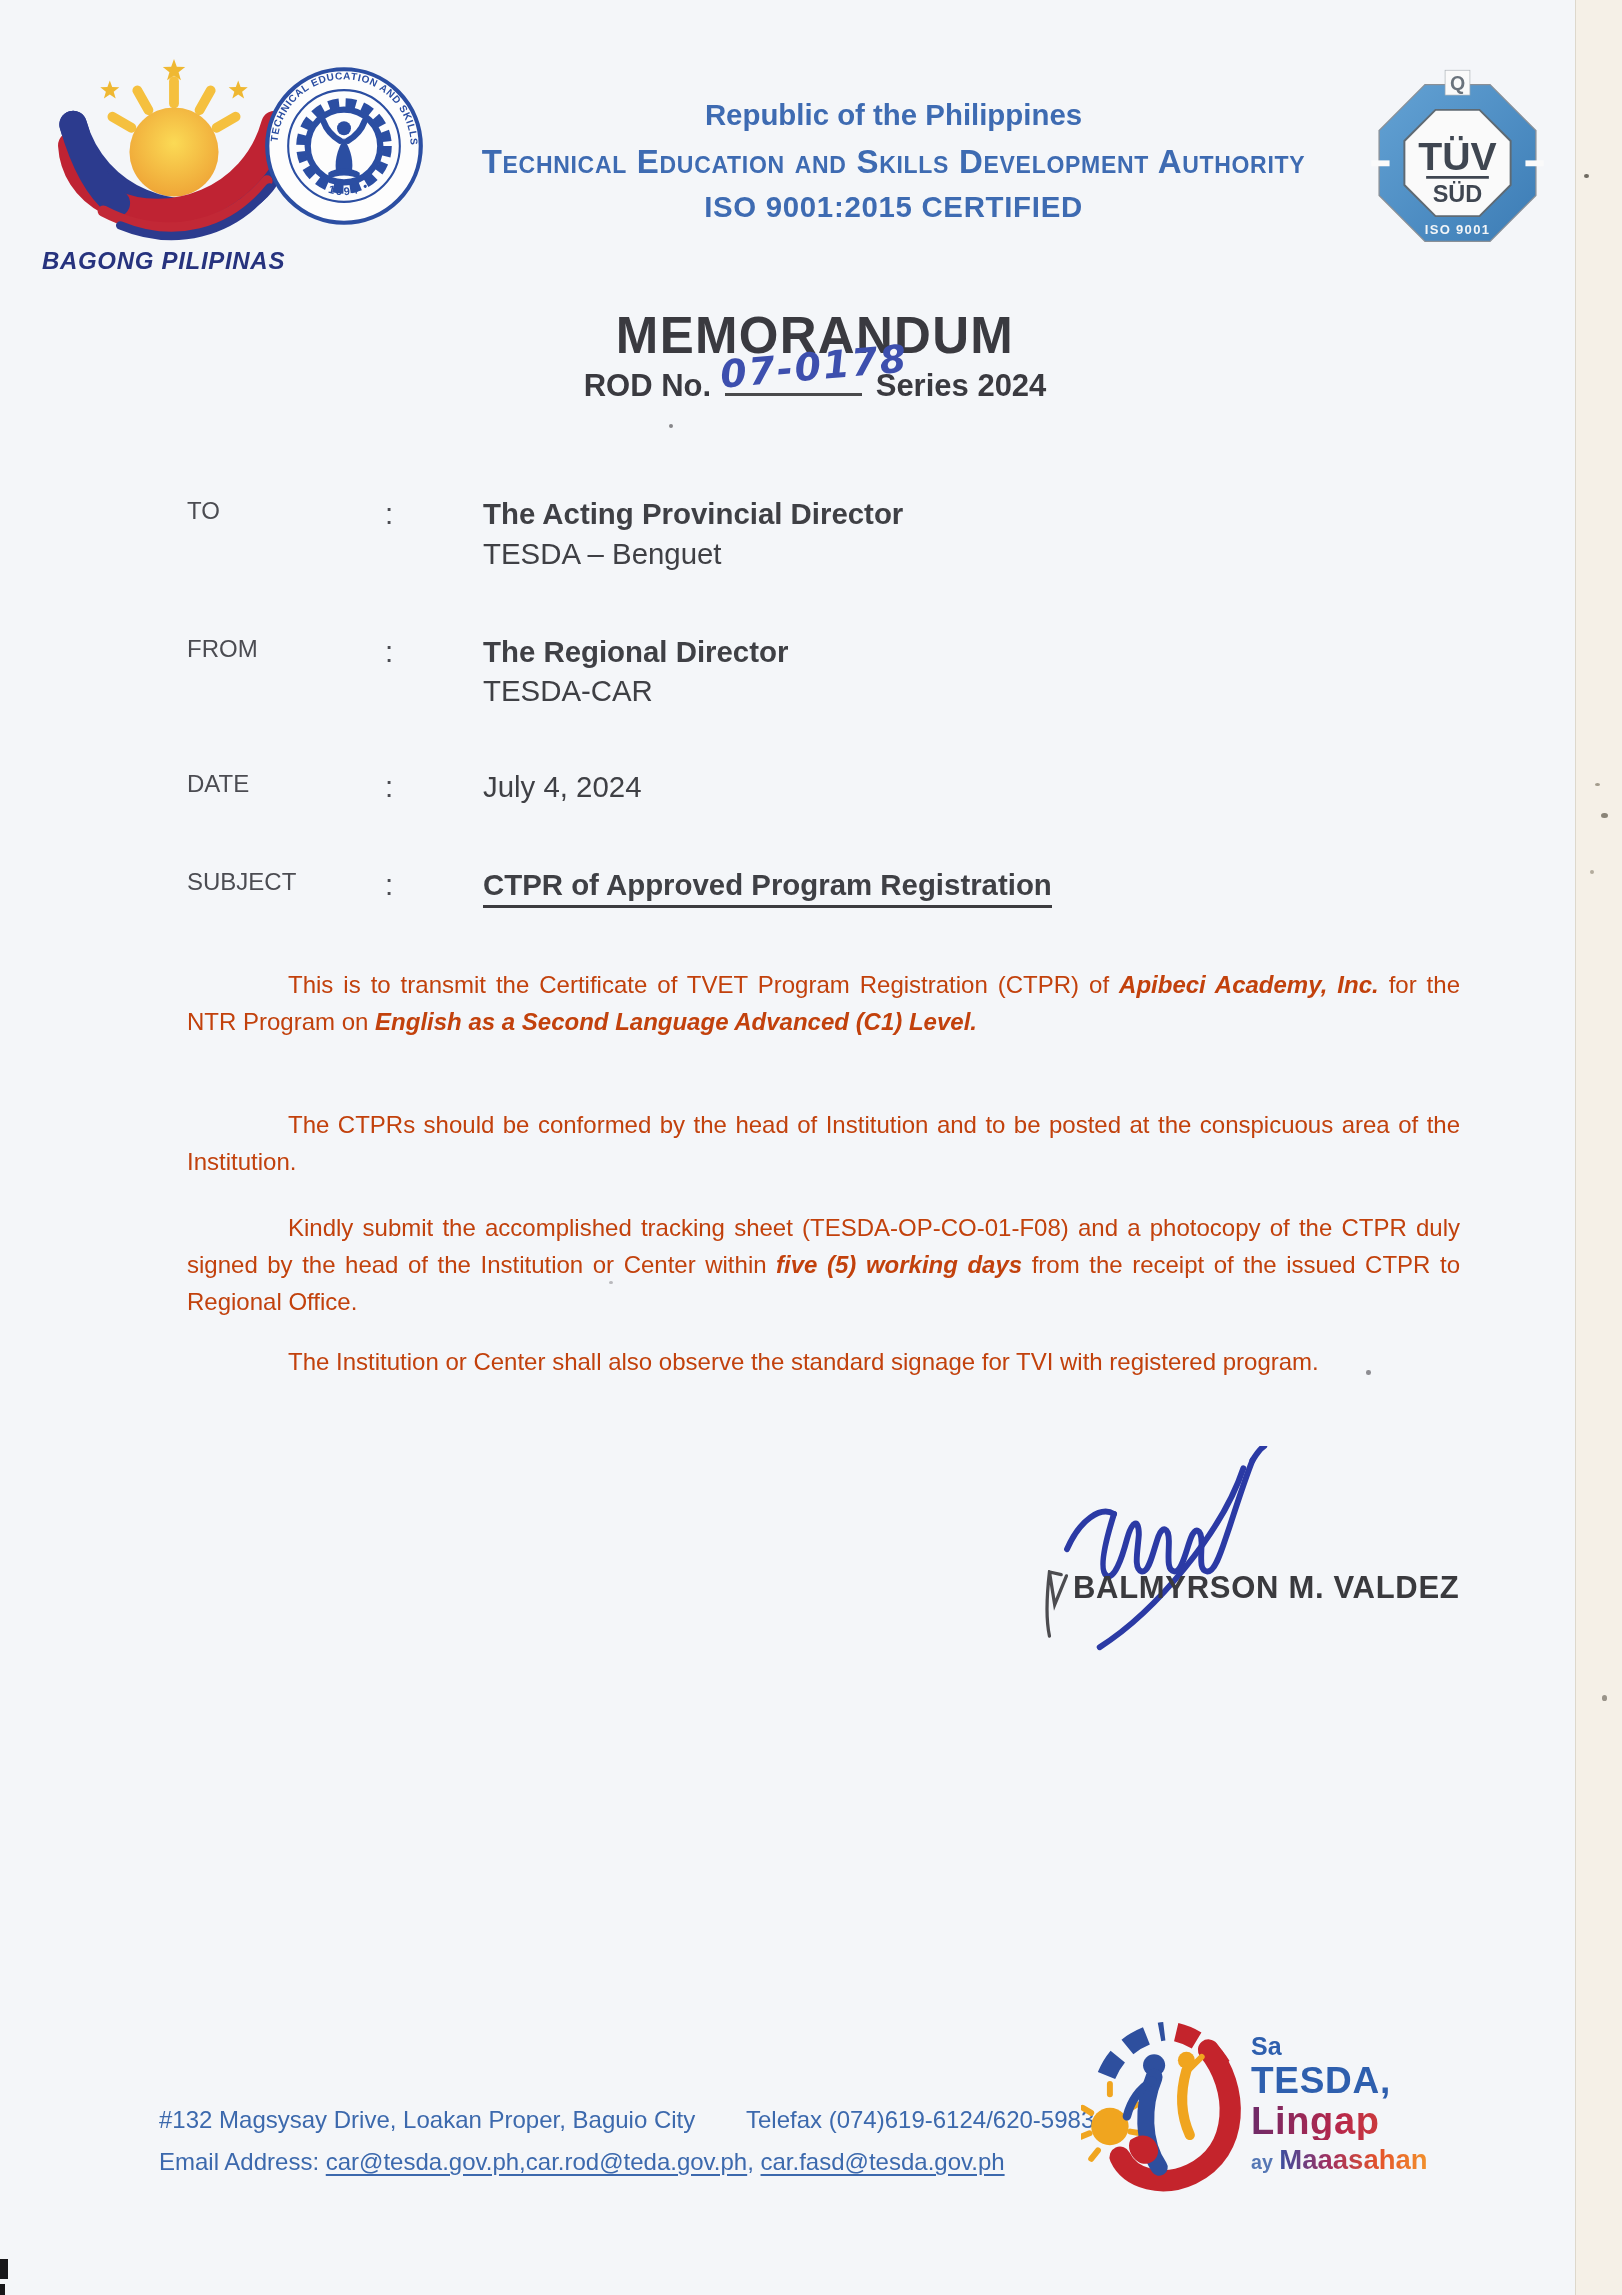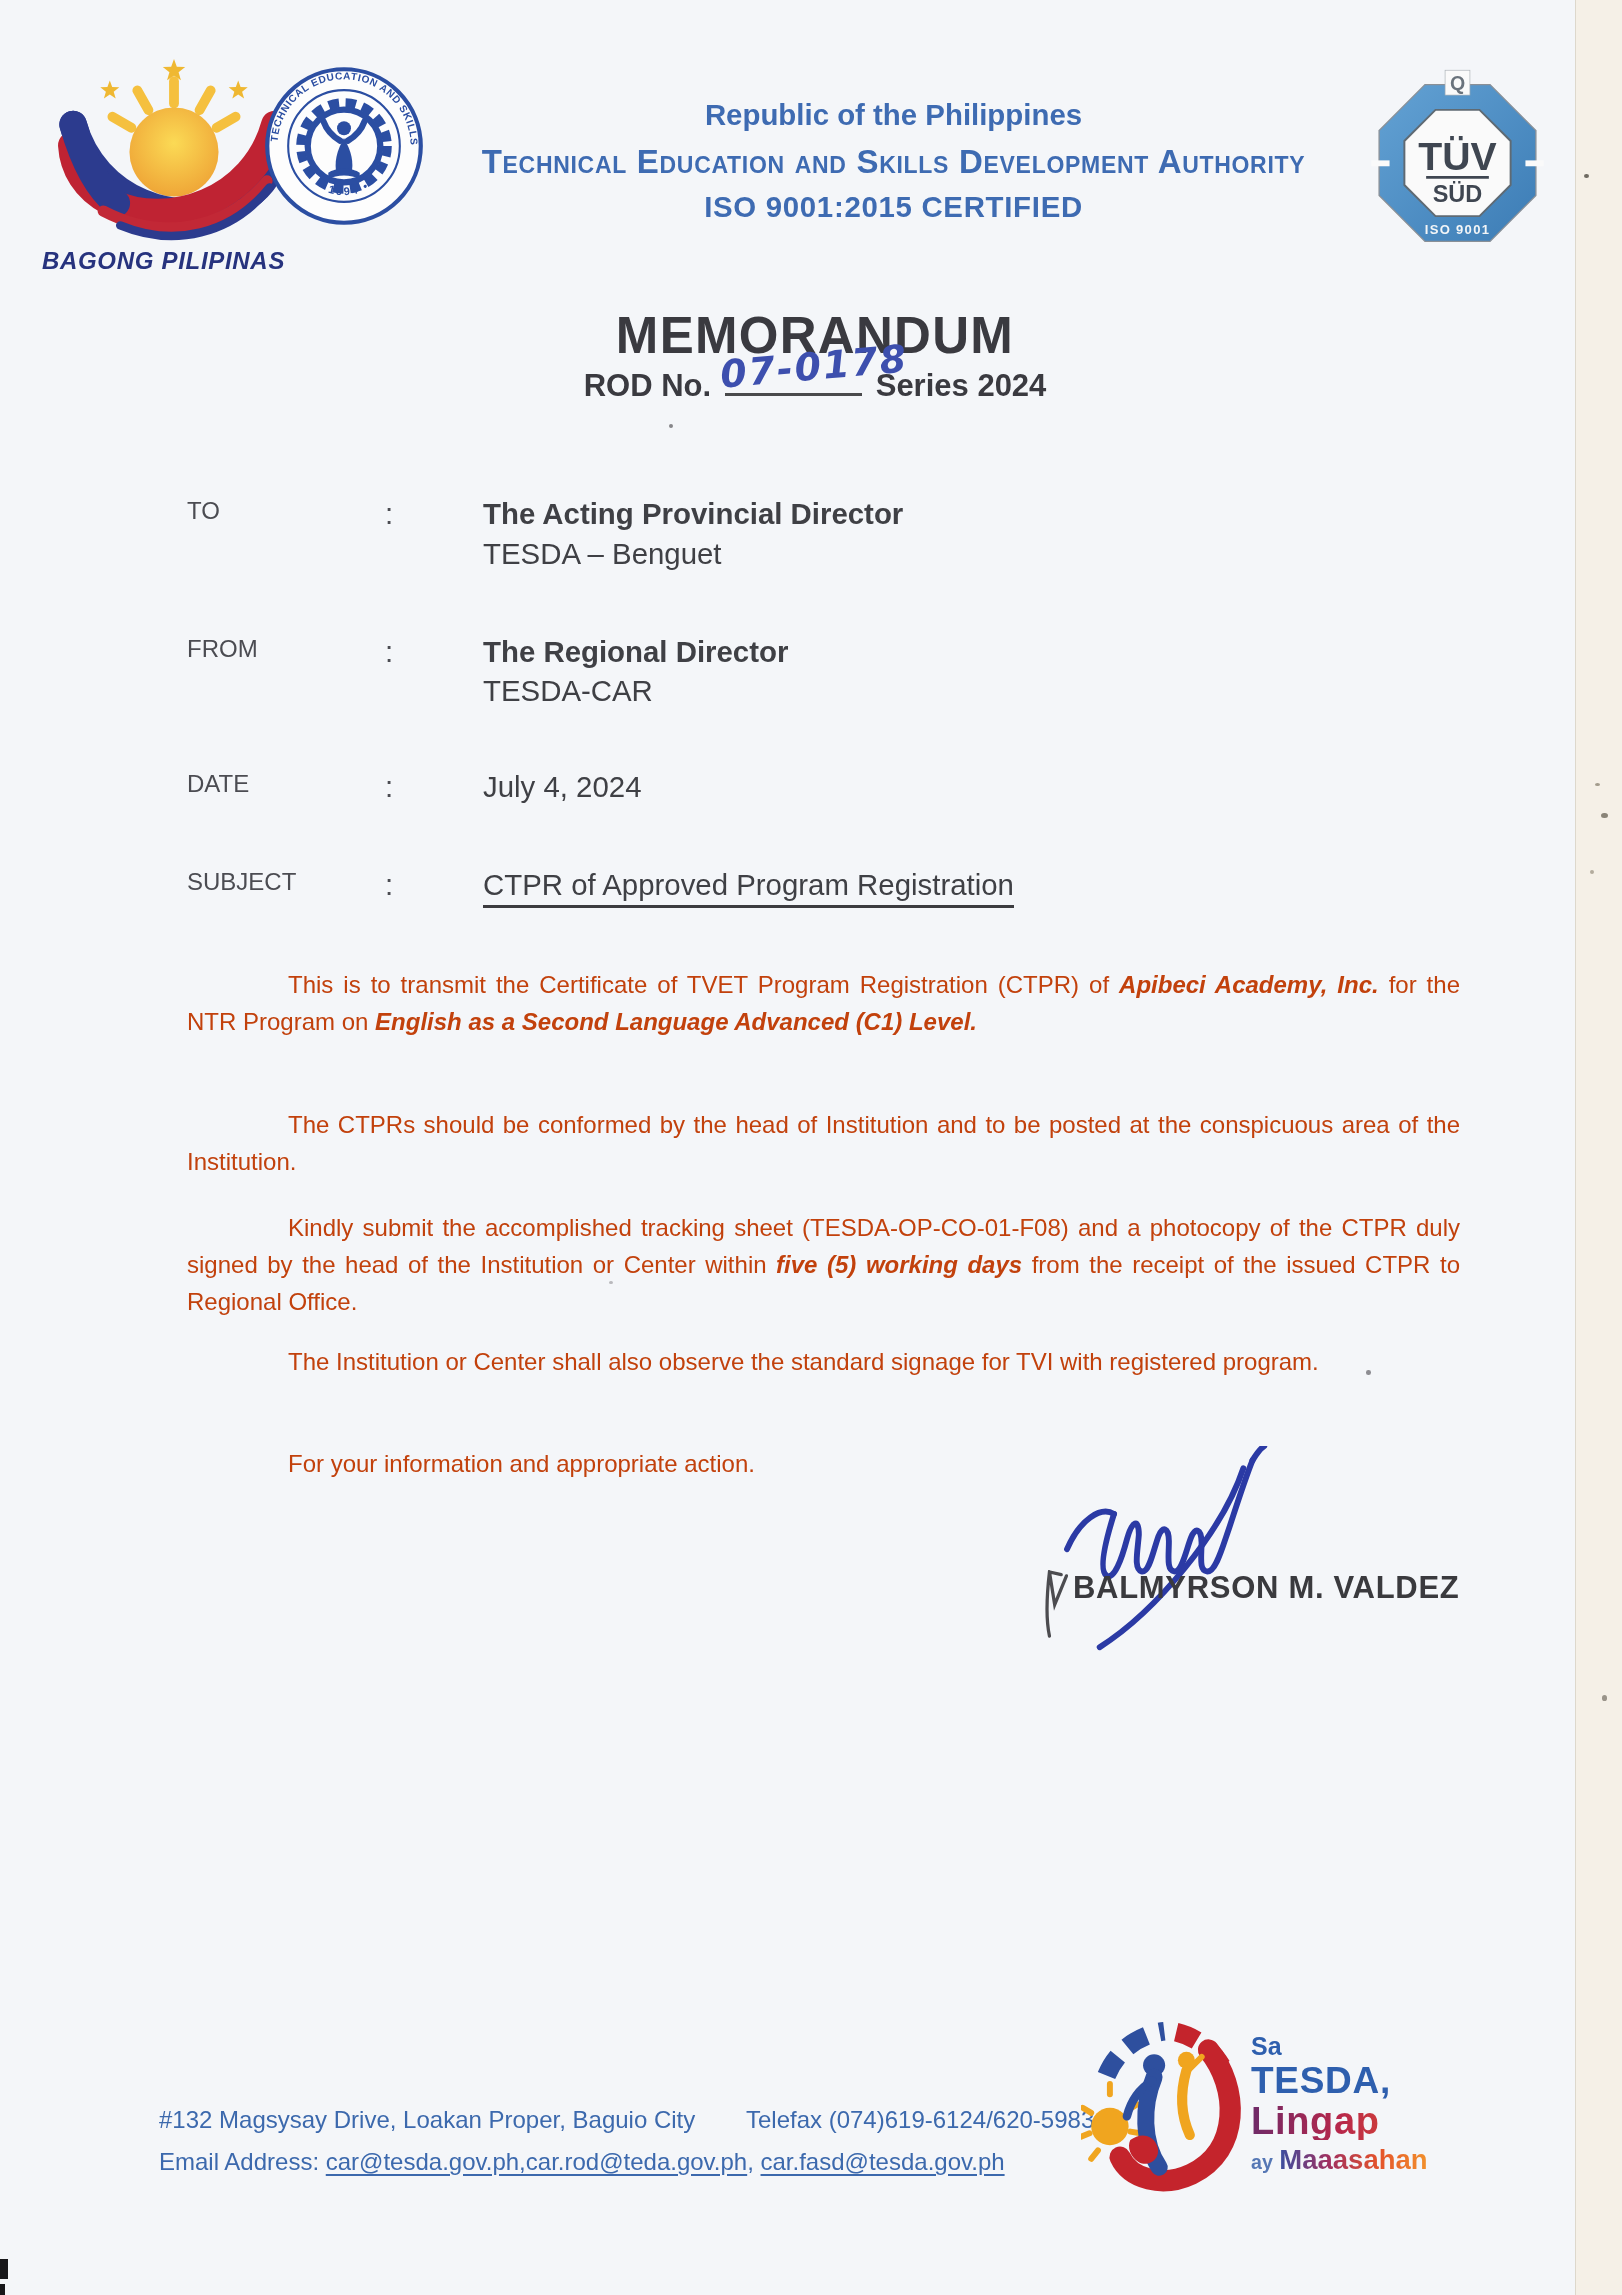--- a/index.html
+++ b/index.html
@@ -51,21 +51,21 @@
     font-size:38px;color:#3d4fae;transform:rotate(-5deg);letter-spacing:2px;
     white-space:nowrap;
   }
 
   
   .f-label{position:absolute;left:187px;font-size:24px;color:#4b4c52;}
   .f-colon{position:absolute;left:385px;font-size:29.4px;color:#4b4c52;}
   .f-value{position:absolute;left:483px;font-size:29.4px;color:#3f4045;white-space:nowrap;}
   .bold{font-weight:bold;}
   .subject-value{
-    font-weight:normal;
+    font-weight:bold;
     border-bottom:3.3px solid #3c3c40;padding-bottom:3.9px;
   }
 
   
   .para{
     position:absolute;left:187px;width:1273px;
     font-size:24px;line-height:37px;text-align:justify;color:#c2410c;
     text-indent:101px;
   }
   .bi{font-weight:bold;font-style:italic;}
@@ -220,21 +220,20 @@
   </div>
 
   <div class="para" style="top:966px;"><span>This is to transmit the Certificate of TVET Program Registration (CTPR) of </span><span class="bi">Apibeci Academy, Inc.</span><span>  for the NTR Program on </span><span class="bi">English as a Second Language Advanced (C1) Level.</span></div>
 
   <div class="para" style="top:1106px;">The CTPRs should be conformed by the head of Institution and to be posted at the conspicuous area of the Institution.</div>
 
   <div class="para" style="top:1209px;"><span>Kindly submit the accomplished tracking sheet (TESDA-OP-CO-01-F08) and a photocopy of the CTPR duly signed by the head of the Institution or Center within </span><span class="bi">five (5) working days</span><span> from the receipt of the issued CTPR to Regional Office.</span></div>
 
   <div class="para" style="top:1343px;">The Institution or Center shall also observe the standard signage for TVI with registered program.</div>
 
-  <div class="para last" style="top:1445px;">For your information and appropriate action.</div>
 
   <svg class="logo" style="left:1059px;top:1446px;" width="242" height="209" viewBox="0 0 370 320">
     <g fill="none" stroke="#2b3aa5" stroke-width="9" stroke-linecap="round">
       <path d="M12,158 C32,112 64,92 84,104"></path>
       <path d="M84,104 C72,142 60,188 72,198 C84,207 96,172 104,142 C112,114 122,110 122,136 C120,162 114,188 126,192 C138,195 144,160 152,138 C158,122 168,124 168,146 C168,168 164,190 176,192 C188,194 194,160 202,140 C208,124 218,126 218,148 C218,170 214,190 226,192 C238,194 248,162 256,138 C264,116 280,62 296,22"></path>
       <path d="M296,22 C302,12 308,4 314,0"></path>
       <path d="M282,34 C250,130 150,252 62,308"></path>
     </g>
   </svg>
   <svg class="logo" style="left:1039px;top:1568px;" width="34" height="72" viewBox="0 0 52 110">

